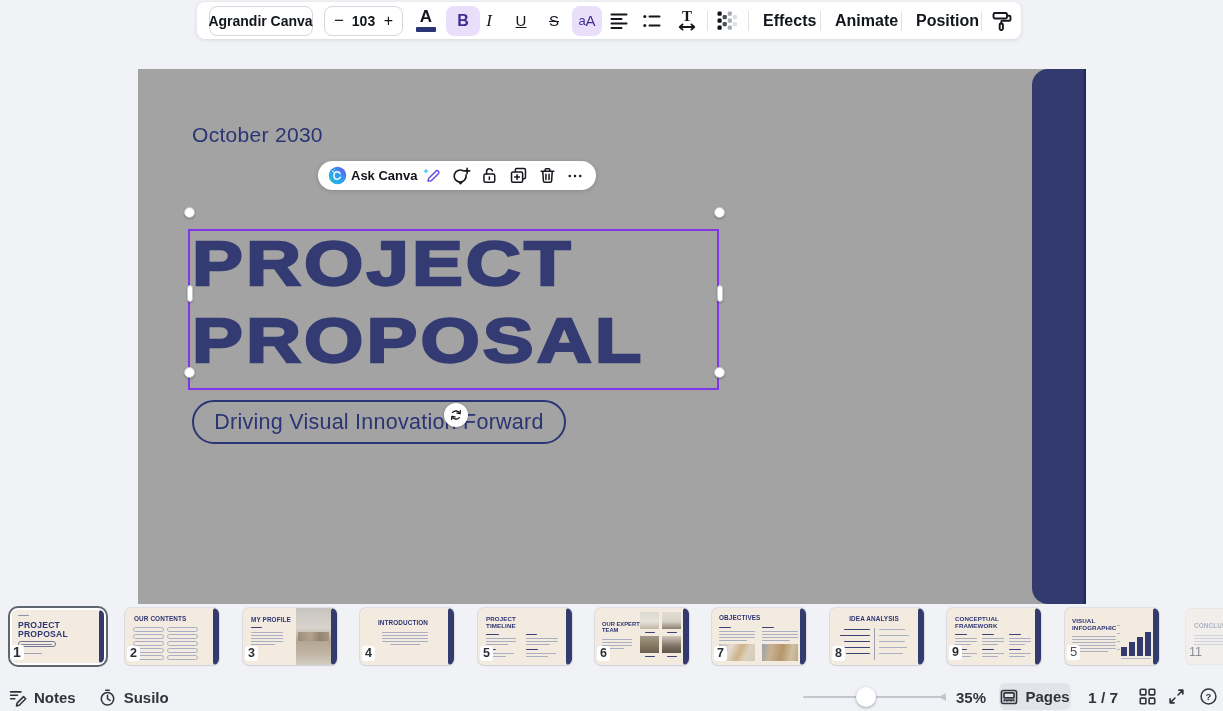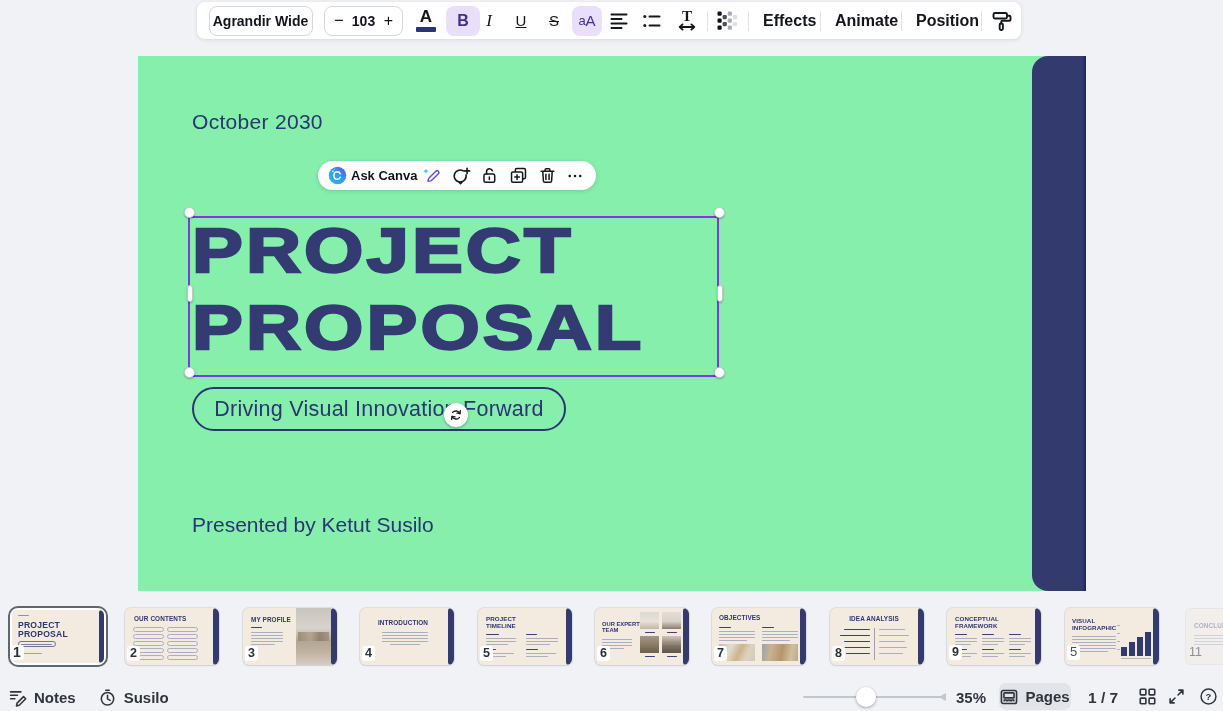--- a/index.html
+++ b/index.html
@@ -1,20 +1,20 @@
 <!DOCTYPE html>
 <html><head>
 <meta charset="utf-8">
 <style>
 * { margin:0; padding:0; box-sizing:border-box; }
 html,body { width:1223px; height:711px; overflow:hidden; }
 body { background:#f0f2f6; font-family:"Liberation Sans", sans-serif; position:relative; }
 
 
-.slide { position:absolute; left:138px; top:56px; width:948px; height:535px; background:#86efac; overflow:hidden; }
+.slide { position:absolute; left:138px; top:69px; width:948px; height:535px; background:#a3a3a3; overflow:hidden; }
 .navybar { position:absolute; right:-20px; top:0; width:74px; height:535px; background:linear-gradient(90deg,#333b6e 0%,#333b6e 67%,#2b3367 70%,#1d2563 72%,#1d2563 100%); border-radius:16px; }
 .date { position:absolute; left:54px; top:54px; font-size:21px; color:#2b3474; letter-spacing:0.3px; }
 .title { position:absolute; left:54px; top:156px; font-size:63px; line-height:77px; font-weight:700; color:#333b72; letter-spacing:2.55px; -webkit-text-stroke:2.3px #333b72; transform:scaleX(1.21); transform-origin:left top; white-space:nowrap; }
 .pill { position:absolute; left:54px; top:331px; width:374px; height:44px; border:2px solid #2b3474; border-radius:22px; display:flex; align-items:center; justify-content:center; font-size:21.5px; letter-spacing:0.25px; color:#2b3474; }
 .presented { position:absolute; left:54px; top:457px; font-size:21px; color:#2b3474; }
 
 
 .selbox { position:absolute; left:50px; top:160px; width:531px; height:161px; border:2px solid #8136e8; pointer-events:none; }
 .h { position:absolute; background:#fff; border:1px solid #c3c7cc; box-shadow:0 1px 2px rgba(0,0,0,0.25); }
 .hc { width:11px; height:11px; border-radius:50%; }
@@ -47,21 +47,20 @@
 .stbtn { display:flex; align-items:center; gap:7px; font-weight:700; color:#30353d; }
 </style>
 </head>
 <body>
 
 <div class="slide">
   <div class="navybar"></div>
   <div class="date">October 2030</div>
   <div class="title">PROJECT<br>PROPOSAL</div>
   <div class="pill">Driving Visual Innovation Forward</div>
-  <div class="presented">Presented by Ketut Susilo</div>
   <div class="selbox"></div>
 </div>
 
 <div class="h hc" style="left:184px; top:207px;"></div>
 <div class="h hc" style="left:714px; top:207px;"></div>
 <div class="h hc" style="left:184px; top:367px;"></div>
 <div class="h hc" style="left:714px; top:367px;"></div>
 <div class="h hs" style="left:187px; top:285px;"></div>
 <div class="h hs" style="left:717px; top:285px;"></div>
 <div class="rotate" style="position:absolute; left:444px; top:403px;">
@@ -124,21 +123,21 @@
   <div class="icb" style="width:26px;">
     <svg width="18" height="18" viewBox="0 0 24 24" fill="#14171c">
       <circle cx="5" cy="12" r="1.7"></circle>
         <circle cx="12" cy="12" r="1.7"></circle>
         <circle cx="19" cy="12" r="1.7"></circle>
     </svg>
   </div>
 </div>
 
 <div class="toolbar" id="toolbar">
-  <div class="btn-outline" style="left:11.5px; width:104px; white-space:nowrap;">Agrandir Wide</div>
+  <div class="btn-outline" style="left:11.5px; width:104px; white-space:nowrap;">Agrandir Canva</div>
   <div class="btn-outline" style="left:127px; width:79px;">
     <span style="position:absolute; left:9px; font-size:17px; font-weight:400;">−</span>
     <span style="font-size:14px; font-weight:700;">103</span>
     <span style="position:absolute; right:9px; font-size:16px; font-weight:400;">+</span>
   </div>
 
   <div class="tbi" style="left:214px; width:30px; flex-direction:column;">
     <span style="font-size:17px; font-weight:700; color:#12161c; line-height:16px;">A</span>
     <div style="width:20px; height:4.5px; background:#2b3474; border-radius:1px; margin-top:2px;"></div>
   </div>

